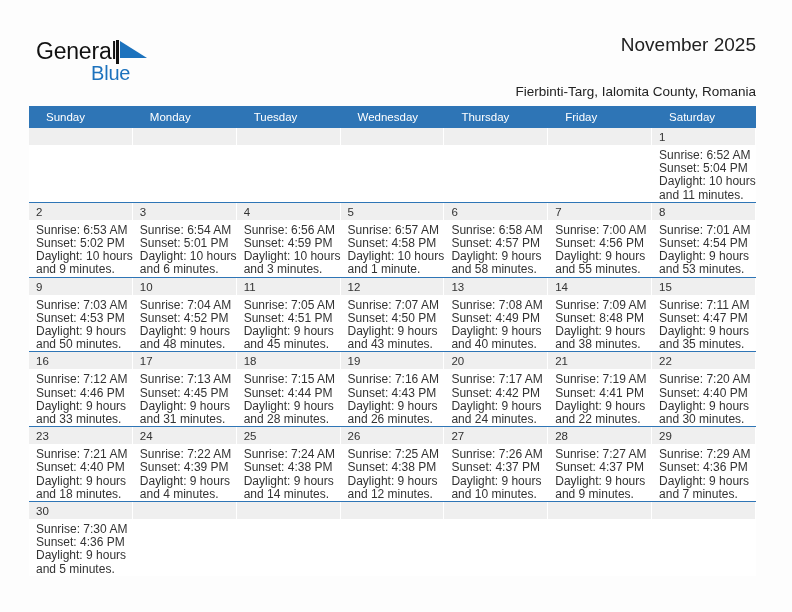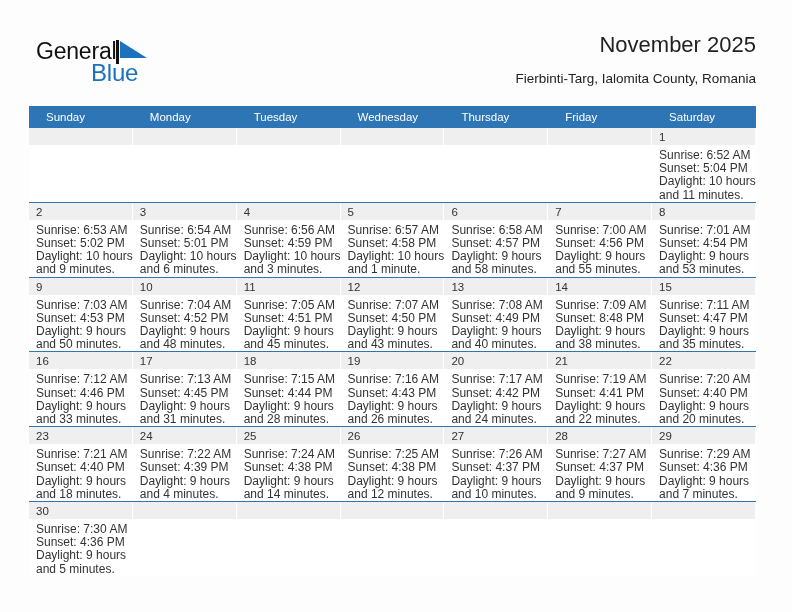--- a/index.html
+++ b/index.html
@@ -32,46 +32,46 @@
     left: 0; top: 0;
     font-size: 23px;
     color: #111111;
     letter-spacing: -0.2px;
     line-height: 26px;
     font-family: "Liberation Sans", sans-serif;
   }
   .logo-blue {
     position: absolute;
     left: 55px; top: 22px;
-    font-size: 24px;
+    font-size: 20px;
     color: #1c72bd;
     letter-spacing: -0.2px;
     line-height: 26px;
     font-family: "Liberation Sans", sans-serif;
   }
   .logo-flag {
     position: absolute;
     left: 80px; top: 2px;
     width: 32px; height: 24px;
   }
 
   .title-block {
     position: absolute;
     right: 36px; top: 30px;
     text-align: right;
     width: 520px;
   }
   .cal-title {
-    font-size: 22px;
+    font-size: 19px;
     color: #222222;
     line-height: 30px;
     white-space: nowrap;
   }
   .cal-subtitle {
-    margin-top: 10px;
+    margin-top: 23px;
     font-size: 13.5px;
     color: #222222;
     line-height: 17px;
     white-space: nowrap;
   }
 
   
   .cal {
     position: absolute;
     left: 29px; top: 106px;
@@ -368,21 +368,21 @@
               <div>Daylight: 9 hours</div>
               <div>and 22 minutes.</div>
             </div>
           </td>
           <td>
             <div class="daynum-band">22</div>
             <div class="cell-body">
               <div>Sunrise: 7:20 AM</div>
               <div>Sunset: 4:40 PM</div>
               <div>Daylight: 9 hours</div>
-              <div>and 20 minutes.</div>
+              <div>and 30 minutes.</div>
             </div>
           </td>
         </tr>
         <tr>
           <td>
             <div class="daynum-band">23</div>
             <div class="cell-body">
               <div>Sunrise: 7:21 AM</div>
               <div>Sunset: 4:40 PM</div>
               <div>Daylight: 9 hours</div>

